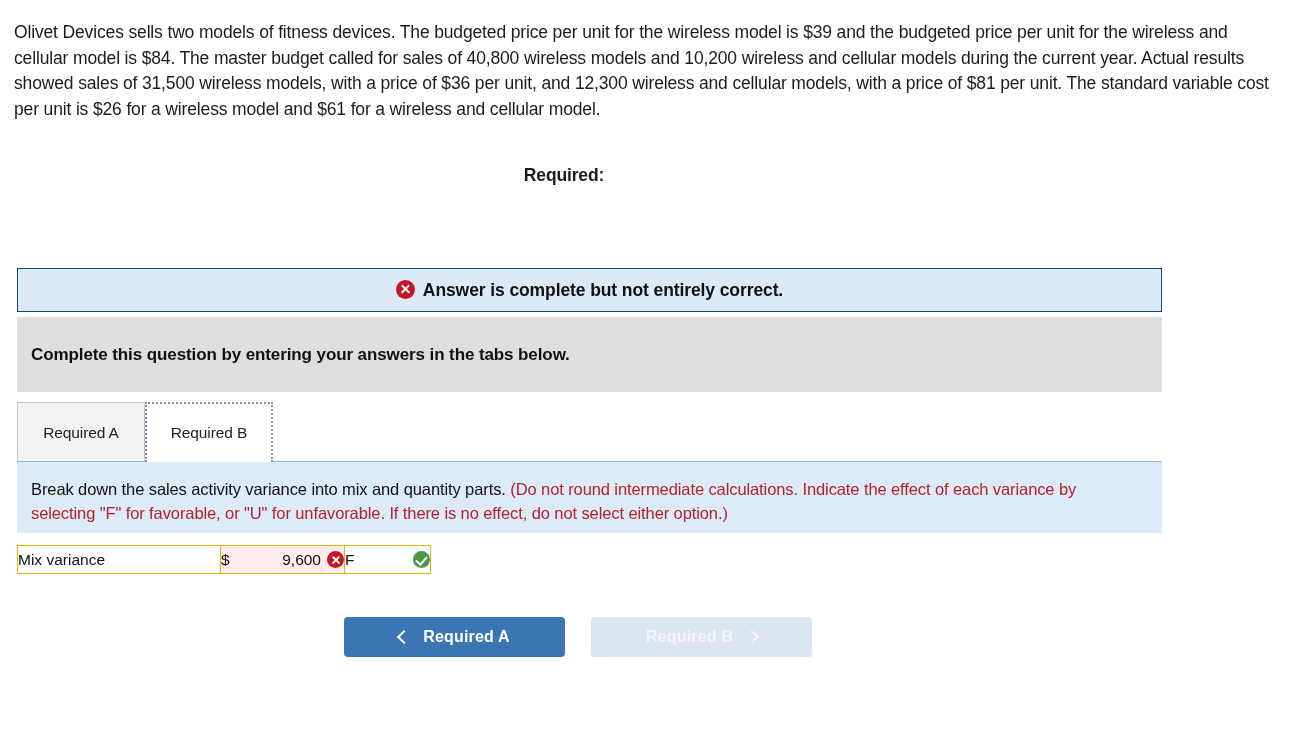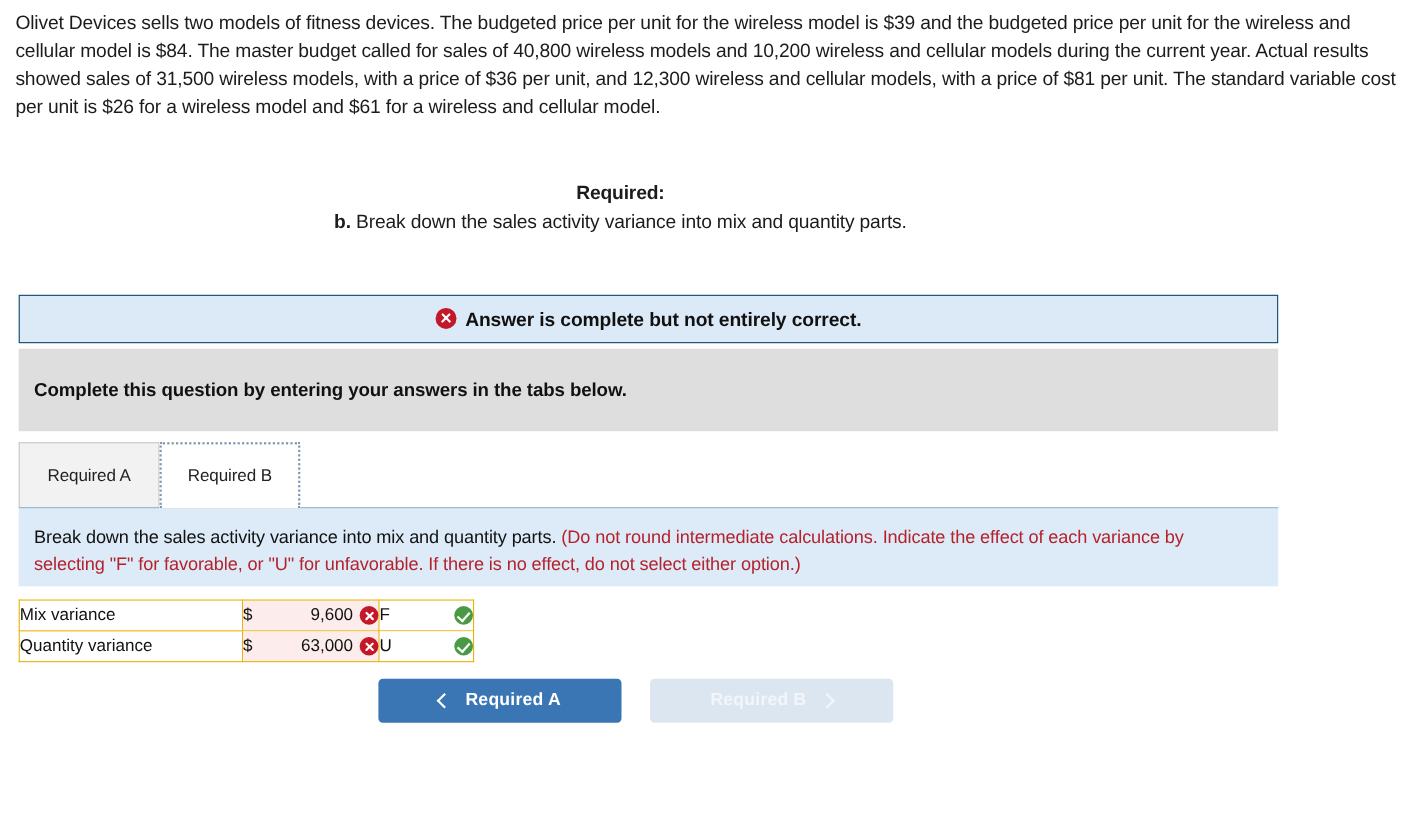--- a/index.html
+++ b/index.html
@@ -14,21 +14,21 @@
     font-family: "Liberation Sans", sans-serif;
     color: #1a1a1a;
     overflow: hidden;
     position: relative;
   }
 
   
   .problem-stem {
     position: absolute;
     left: 14px;
-    top: 8px;
+    top: 20px;
     width: 1262px;
     font-size: 17.5px;
     line-height: 25.5px;
     color: #1c1c1c;
     letter-spacing: -0.15px;
   }
 
   .required-block {
     position: absolute;
     left: 14px;
@@ -294,21 +294,20 @@
   .chev-left  { transform: rotate(135deg); }
   .chev-right { transform: rotate(-45deg); }
 </style>
 </head>
 <body>
 
 <div class="problem-stem">Olivet Devices sells two models of fitness devices. The budgeted price per unit for the wireless model is $39 and the budgeted price per unit for the wireless and cellular model is $84. The master budget called for sales of 40,800 wireless models and 10,200 wireless and cellular models during the current year. Actual results showed sales of 31,500 wireless models, with a price of $36 per unit, and 12,300 wireless and cellular models, with a price of $81 per unit. The standard variable cost per unit is $26 for a wireless model and $61 for a wireless and cellular model.</div>
 
 <div class="required-block">
   <span class="required-title">Required:</span>
-  <span class="req-line"><b>b.</b> <span>Break down the sales activity variance into mix and quantity parts.</span></span>
 </div>
 
 <div class="status-banner">
   <div class="status-text">
     <span class="icon-x-circle"></span><span>Answer is complete but not entirely correct.</span>
   </div>
 </div>
 
 <div class="instruction-bar">
   <div class="instruction-text">Complete this question by entering your answers in the tabs below.</div>
@@ -338,36 +337,20 @@
           <span class="mark mark-wrong"></span>
         </div>
       </td>
       <td class="cell-effect">
         <div class="effect-inner">
           <span class="effect-value">F</span>
           <span class="mark mark-right"></span>
         </div>
       </td>
     </tr>
-    <tr>
-      <td class="cell-label">Quantity variance</td>
-      <td class="cell-amount">
-        <div class="amount-inner">
-          <span class="currency">$</span>
-          <span class="amount-value">63,000</span>
-          <span class="mark mark-wrong"></span>
-        </div>
-      </td>
-      <td class="cell-effect">
-        <div class="effect-inner">
-          <span class="effect-value">U</span>
-          <span class="mark mark-right"></span>
-        </div>
-      </td>
-    </tr>
   </tbody>
 </table>
 
 <div class="nav-row">
   <button class="nav-btn primary">
     <span class="chev chev-left"></span>
     <span>Required A</span>
   </button>
   <button class="nav-btn disabled">
     <span>Required B</span>

